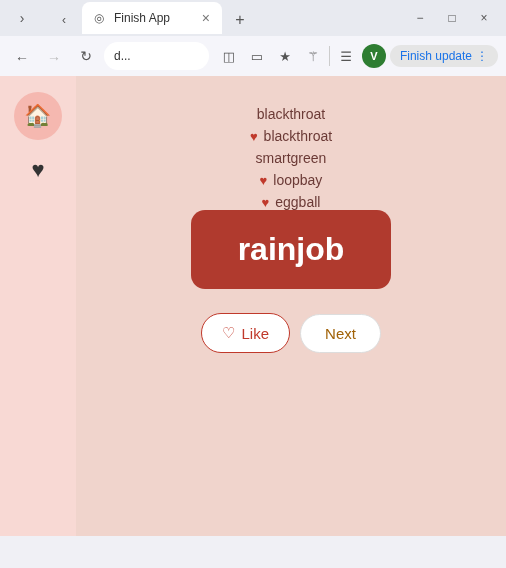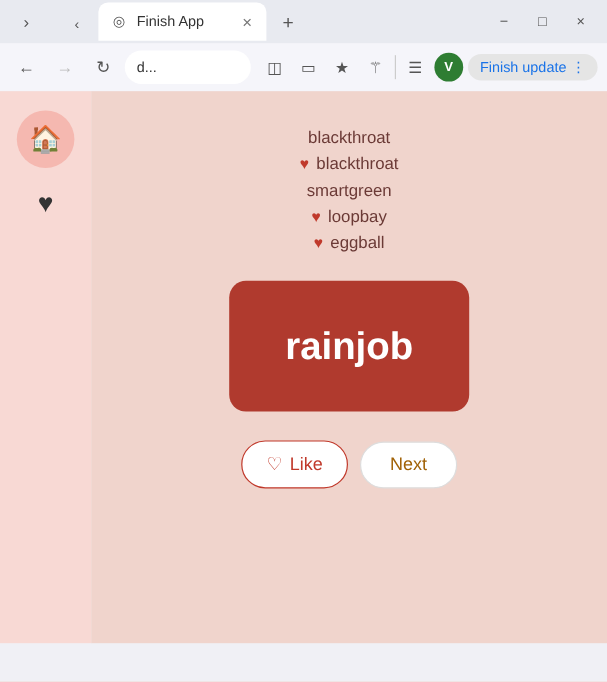--- a/index.html
+++ b/index.html
@@ -220,21 +220,20 @@
       flex-direction: column;
       align-items: center;
       padding: 30px 20px 20px;
     }
 
     .name-list {
       display: flex;
       flex-direction: column;
       align-items: center;
       gap: 6px;
-      margin-bottom: 24px;
     }
 
     .name-item {
       display: flex;
       align-items: center;
       gap: 6px;
       font-size: 14px;
       color: #6b3a36;
     }
 
@@ -245,21 +244,21 @@
 
     .name-plain {
       font-size: 14px;
       color: #6b3a36;
     }
 
     .main-name-card {
       background: #b03a2e;
       border-radius: 14px;
       width: 200px;
-      height: 109px;
+      height: 79px;
       display: flex;
       align-items: center;
       justify-content: center;
       margin-bottom: 24px;
     }
 
     .main-name-text {
       font-size: 32px;
       color: white;
       font-weight: normal;

